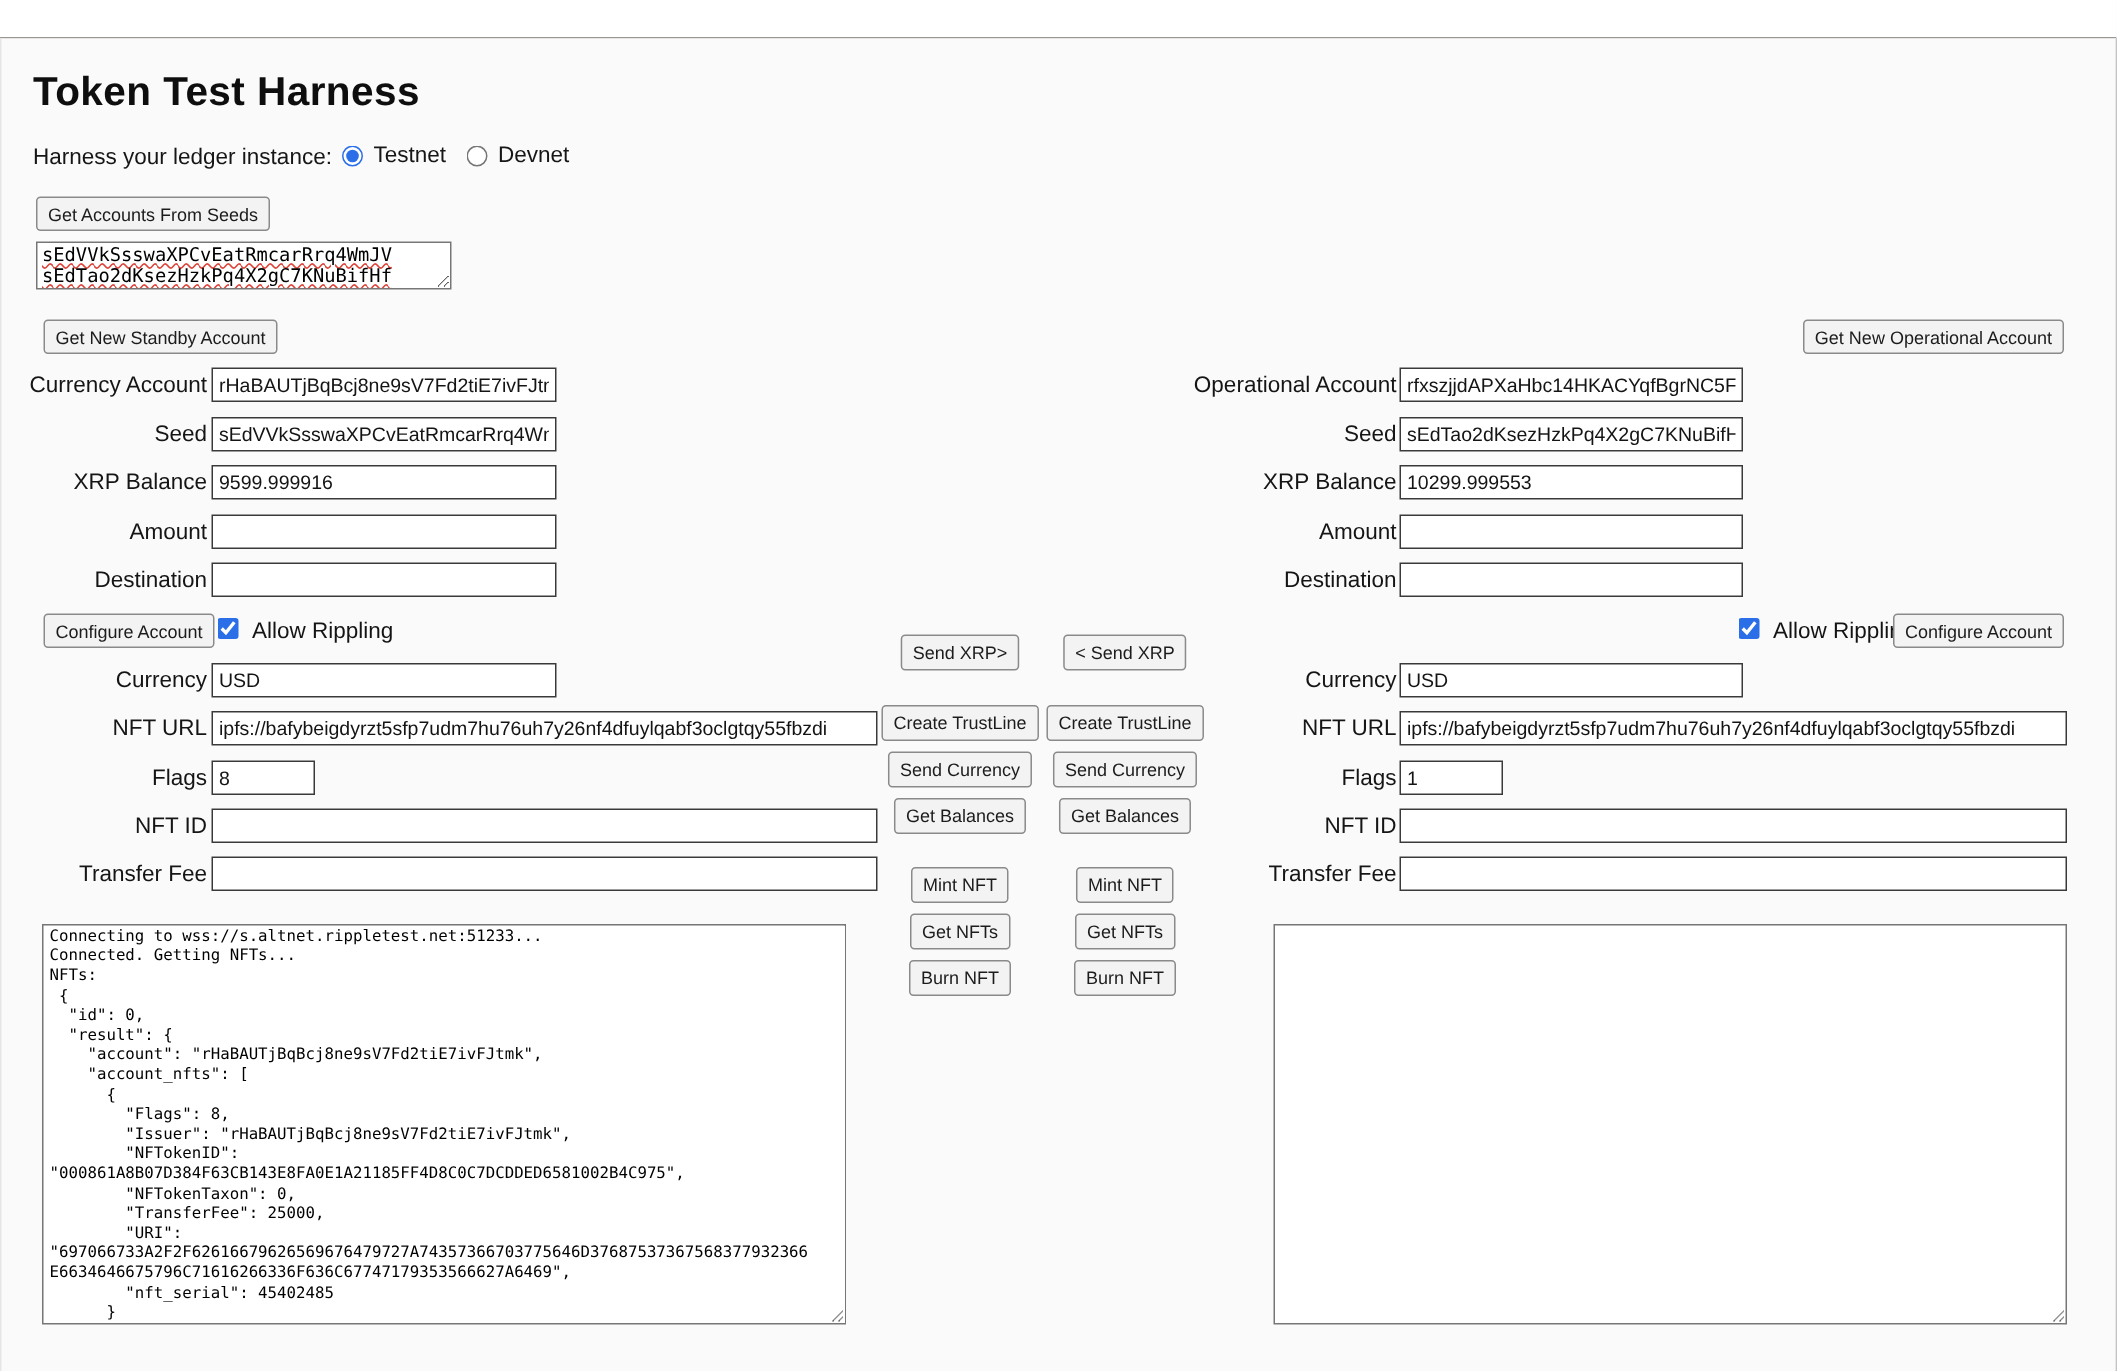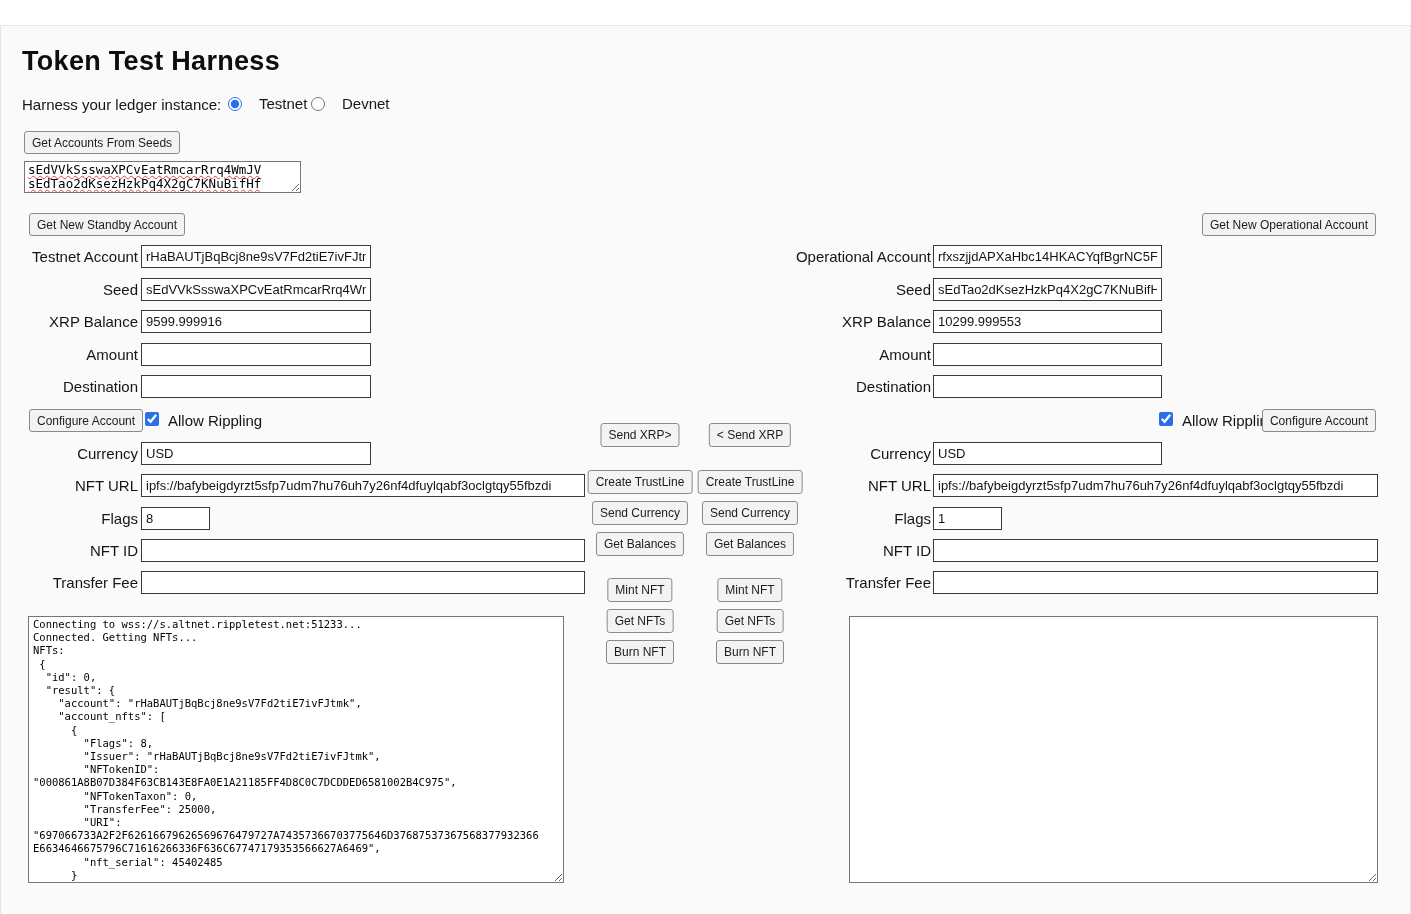--- a/index.html
+++ b/index.html
@@ -5,21 +5,21 @@
   * { margin:0; padding:0; box-sizing:border-box; }
   html,body { width:1411px; height:914px; }
   body { font-family:"Liberation Sans", sans-serif; }
   .stage { position:relative; width:1411px; height:914px; background:#221a11; overflow:hidden;margin-top:25px; }
   .window { position:absolute; left:0; top:0; width:1411px; height:902px; background:#fafafa;
             border-radius:0 0 14px 14px; border:1px solid #e6e6e6; border-bottom:none; }
 
   .abs { position:absolute; }
   .title { left:21px; top:20px; font-size:27px; font-weight:700; color:#0e0e0e; letter-spacing:.3px; }
   .ledger-label { left:21px; top:70px; font-size:15px; color:#161616; }
-  .radio-wrap { display:flex; align-items:center; gap:17px; font-size:15px; color:#161616; cursor:pointer; }
+  .radio-wrap { display:flex; align-items:center; gap:7px; font-size:15px; color:#161616; cursor:pointer; }
   .radio-testnet { left:227px; top:69px; }
   .radio-devnet { left:310px; top:69px; }
   input[type=radio], input[type=checkbox] { width:14px; height:14px; accent-color:#2a6fe8; margin:0; }
 
   .btn { position:absolute; height:23px; display:inline-flex; align-items:center; justify-content:center;
          padding:0 7px; background:#f3f3f3; border:1px solid #8a8a8a; border-radius:3px;
          font-family:"Liberation Sans",sans-serif; font-size:12px; color:#1c1c1c; cursor:pointer; white-space:nowrap; }
   .btn-get-accounts { left:23px; top:105px; }
   .btn-new-standby { left:28px; top:187px;text-align:center; }
   .btn-new-operational { right:34px; top:187px; }
@@ -75,21 +75,21 @@
     <span>Devnet</span>
   </label>
 
   <button class="btn btn-get-accounts">Get Accounts From Seeds</button>
   <textarea class="seeds" spellcheck="false" style="">sEdVVkSsswaXPCvEatRmcarRrq4WmJV
 sEdTao2dKsezHzkPq4X2gC7KNuBifHf</textarea>
 
   <button class="btn btn-new-standby">Get New Standby Account</button>
   <button class="btn btn-new-operational">Get New Operational Account</button>
 
-  <div class="flabel lab-l r0">Testnet Account</div>
+  <div class="flabel lab-l r0">Currency Account</div>
   <input class="tin col-l w-std r0" value="rHaBAUTjBqBcj8ne9sV7Fd2tiE7ivFJtmk" style="">
   <div class="flabel lab-l r1">Seed</div>
   <input class="tin col-l w-std r1" value="sEdVVkSsswaXPCvEatRmcarRrq4WmJV" style="">
   <div class="flabel lab-l r2">XRP Balance</div>
   <input class="tin col-l w-std r2" value="9599.999916" style="">
   <div class="flabel lab-l r3">Amount</div>
   <input class="tin col-l w-std r3" value="" style="">
   <div class="flabel lab-l r4">Destination</div>
   <input class="tin col-l w-std r4" value="" style="">
 

